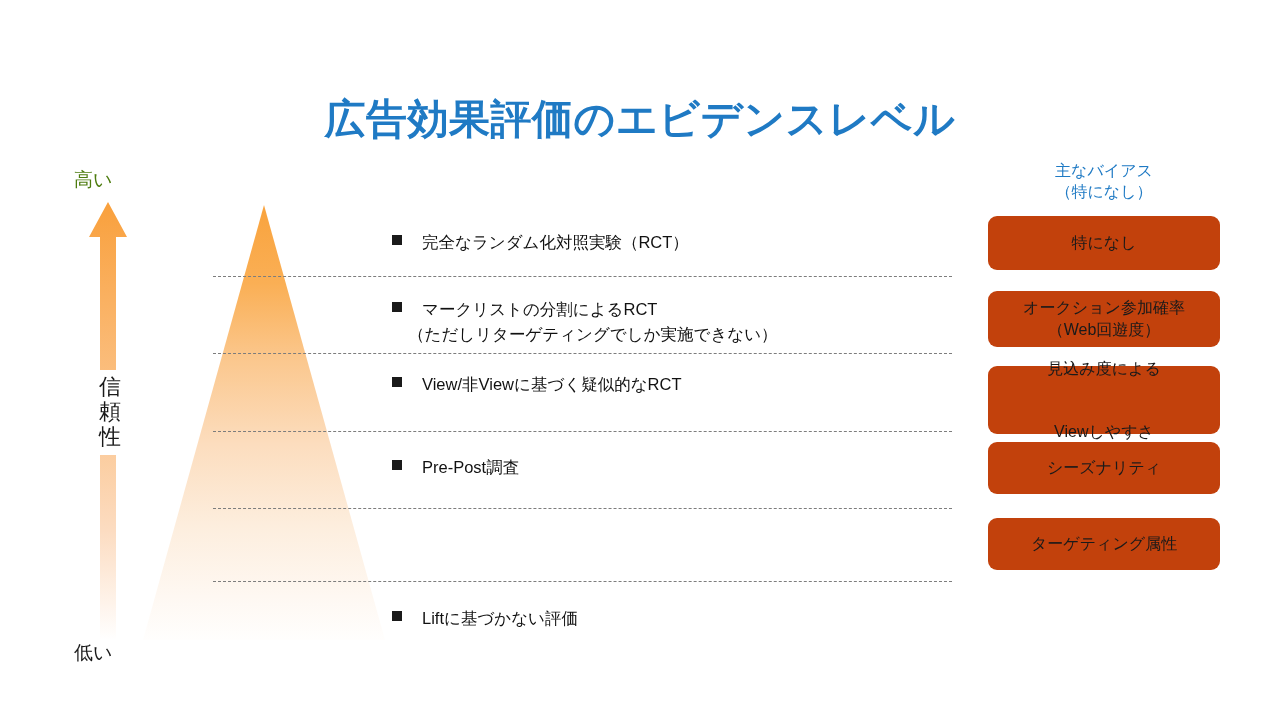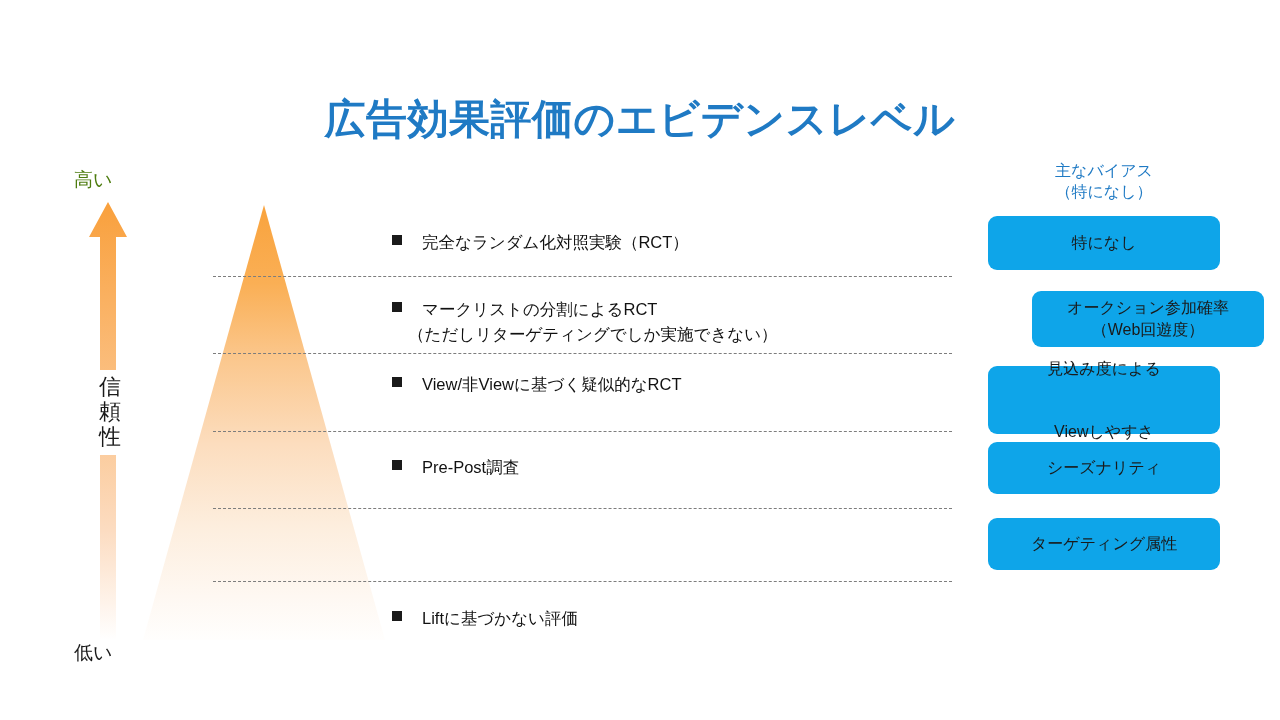--- a/index.html
+++ b/index.html
@@ -125,21 +125,21 @@
     color: #1F7AC4;
     font-size: 16px;
     line-height: 21px;
   }
   #bias-header span { display: block; }
 
   .bias-box {
     position: absolute;
     left: 988px;
     width: 232px;
-    background: #0ea5e9;
+    background: #c2410c;
     border-radius: 9px;
     color: #1a1a1a;
     font-size: 16px;
     line-height: 22px;
     text-align: center;
     display: flex;
     flex-direction: column;
     align-items: center;
     justify-content: center;
   }
@@ -234,21 +234,21 @@
 
   <div id="bias-header">
     <span>主なバイアス</span>
     <span>（特になし）</span>
   </div>
 
   <div class="bias-box" style="top:216px; height:54px;">
     <span>特になし</span>
   </div>
 
-  <div class="bias-box" style="top:291px; height:56px;margin-left:44px;">
+  <div class="bias-box" style="top:291px; height:56px;">
     <span>オークション参加確率</span>
     <span>（Web回遊度）</span>
   </div>
 
   <div class="bias-box" style="top:366px; height:68px;gap:41px;">
     <span>見込み度による</span>
     <span>Viewしやすさ</span>
   </div>
 
   <div class="bias-box" style="top:442px; height:52px;">

